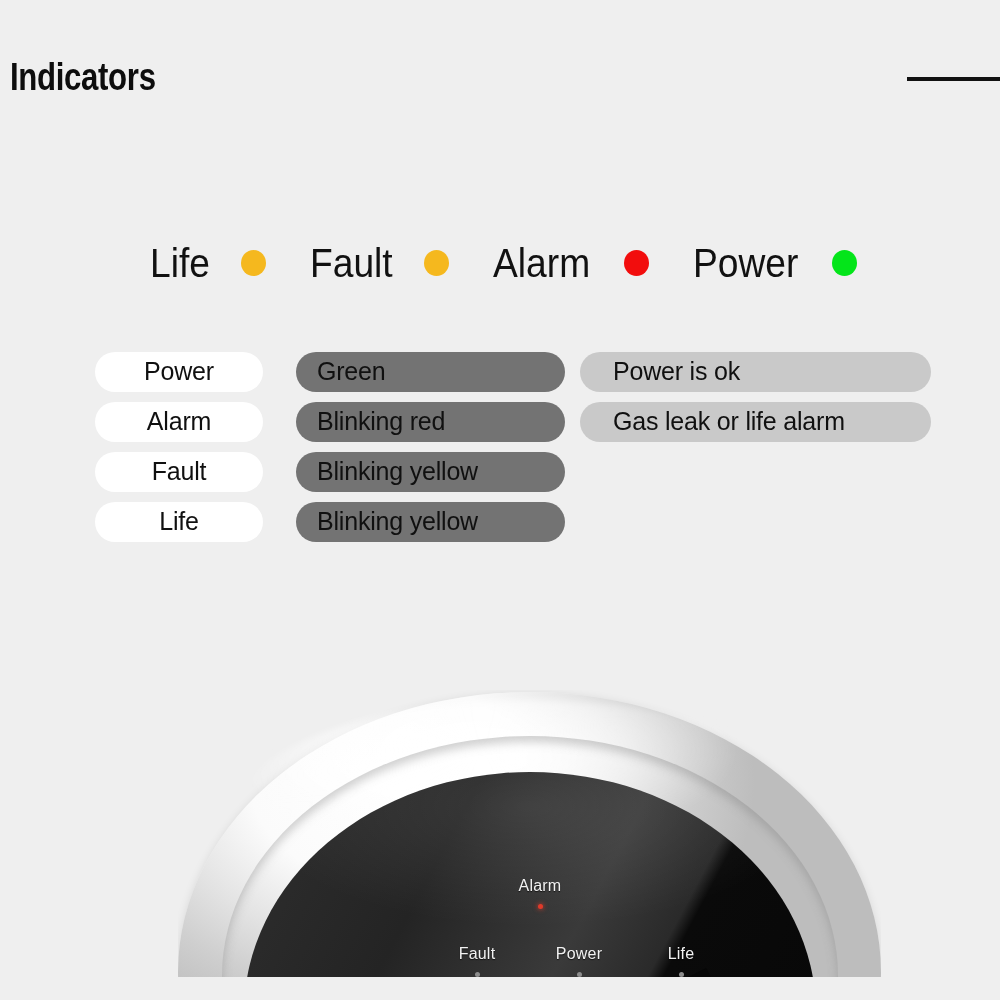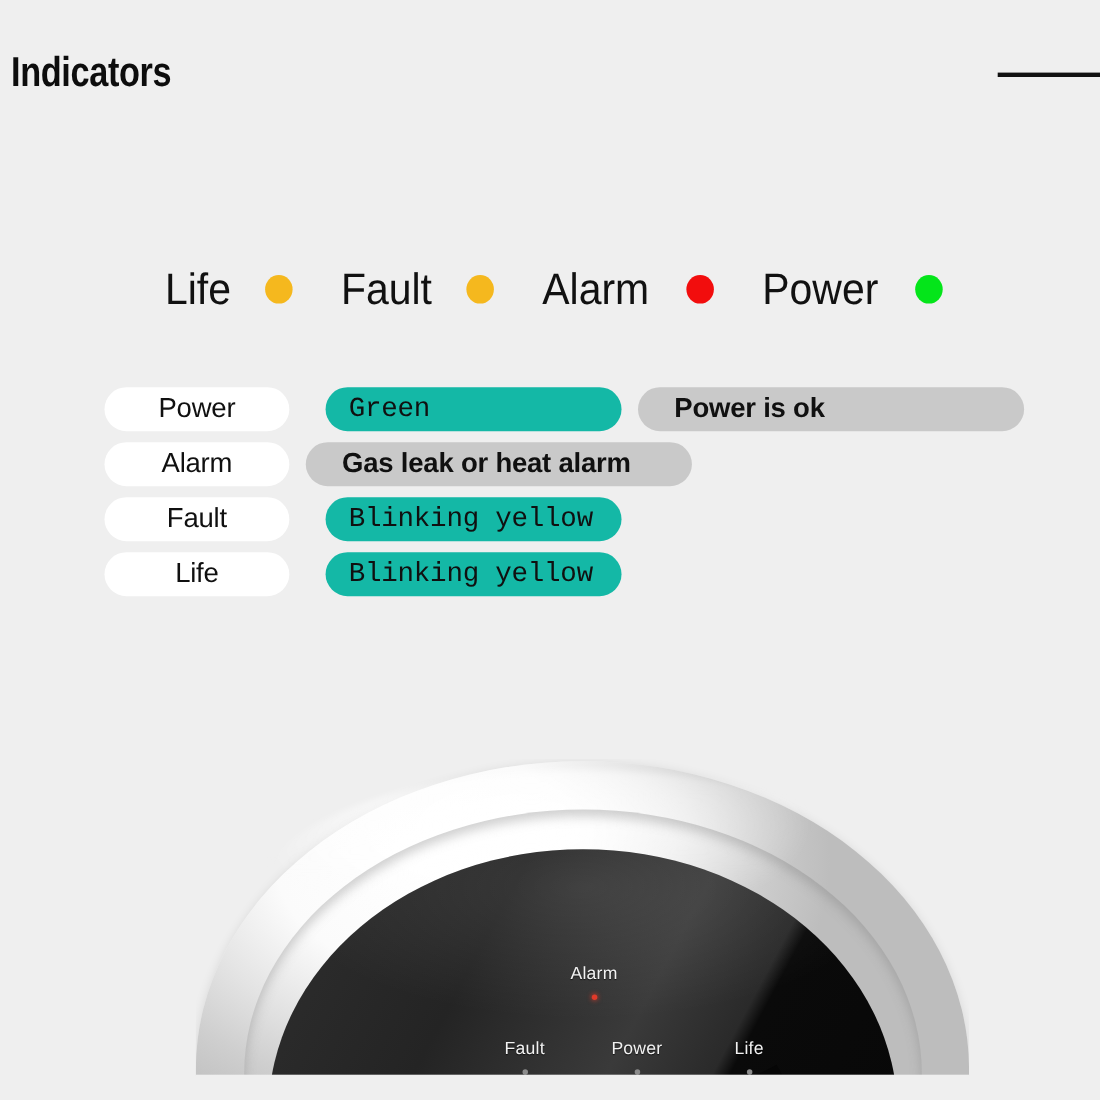--- a/index.html
+++ b/index.html
@@ -11,21 +11,21 @@
     height: 1000px;
     background: #efefef;
     font-family: "Liberation Sans", sans-serif;
     overflow: hidden;
     position: relative;
   }
 
   
   #header {
     position: absolute;
-    top: 1px; left: 0;
+    top: 12px; left: 0;
     width: 890px;
     height: 120px;
   }
   #page-title {
     position: absolute;
     left: 10px;
     top: 44px;
     font-family: "Liberation Sans Narrow", "Liberation Sans", sans-serif;
     font-size: 38px;
     font-weight: bold;
@@ -102,33 +102,31 @@
     overflow: hidden;
   }
   .cell-name {
     width: 168px;
     background: #ffffff;
     justify-content: center;
     padding-bottom: 2px;
   }
   .cell-color {
     width: 269px;
-    background: #14b8a6;
+    background: #737373;
     margin-left: 33px;
     padding-left: 21px;
     padding-bottom: 2px;
-    font-family: Liberation Mono, monospace;
   }
   .cell-desc {
     width: 351px;
     background: #c9c9c9;
     margin-left: 15px;
     padding-left: 33px;
     padding-bottom: 2px;
-    font-weight: bold;
   }
 
   
   #device-photo {
     position: absolute;
     left: 178px;
     top: 690px;
     width: 703px;
     height: 288px;
     overflow: hidden;
@@ -275,21 +273,22 @@
 <div id="indicator-table">
 
   <div class="table-row">
     <div class="cell cell-name">Power</div>
     <div class="cell cell-color">Green</div>
     <div class="cell cell-desc">Power is ok</div>
   </div>
 
   <div class="table-row">
     <div class="cell cell-name">Alarm</div>
-    <div class="cell cell-desc">Gas leak or heat alarm</div>
+    <div class="cell cell-color">Blinking red</div>
+    <div class="cell cell-desc">Gas leak or life alarm</div>
   </div>
 
   <div class="table-row">
     <div class="cell cell-name">Fault</div>
     <div class="cell cell-color">Blinking yellow</div>
   </div>
 
   <div class="table-row">
     <div class="cell cell-name">Life</div>
     <div class="cell cell-color">Blinking yellow</div>

